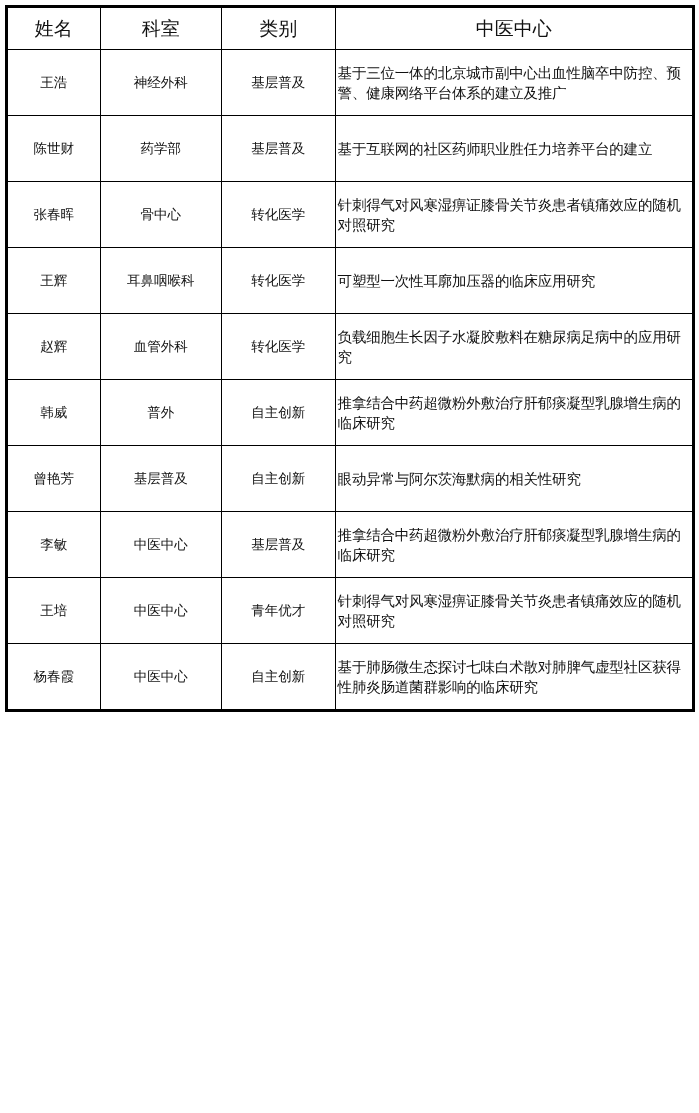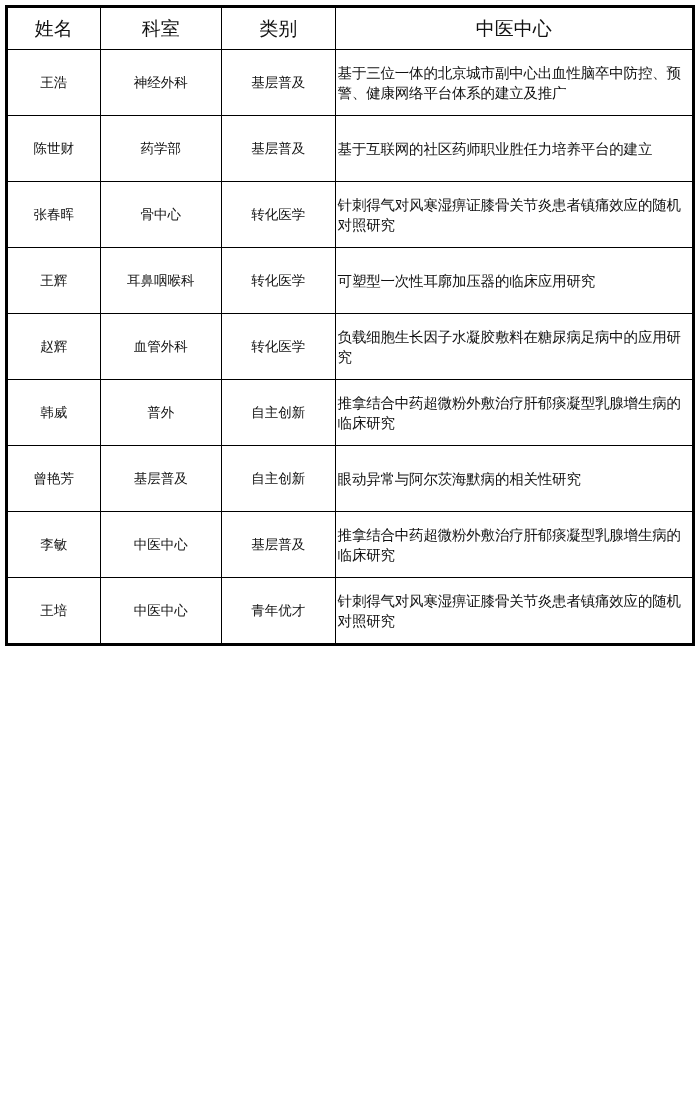--- a/index.html
+++ b/index.html
@@ -92,14 +92,20 @@
         <td>中医中心</td>
         <td>基层普及</td>
         <td class="title">推拿结合中药超微粉外敷治疗肝郁痰凝型乳腺增生病的临床研究</td>
       </tr>
       <tr>
         <td>王培</td>
         <td>中医中心</td>
         <td>青年优才</td>
         <td class="title">针刺得气对风寒湿痹证膝骨关节炎患者镇痛效应的随机对照研究</td>
       </tr>
+      <tr>
+        <td>杨春霞</td>
+        <td>中医中心</td>
+        <td>自主创新</td>
+        <td class="title">基于肺肠微生态探讨七味白术散对肺脾气虚型社区获得性肺炎肠道菌群影响的临床研究</td>
+      </tr>
     </tbody>
 </table>
 
 </body></html>

